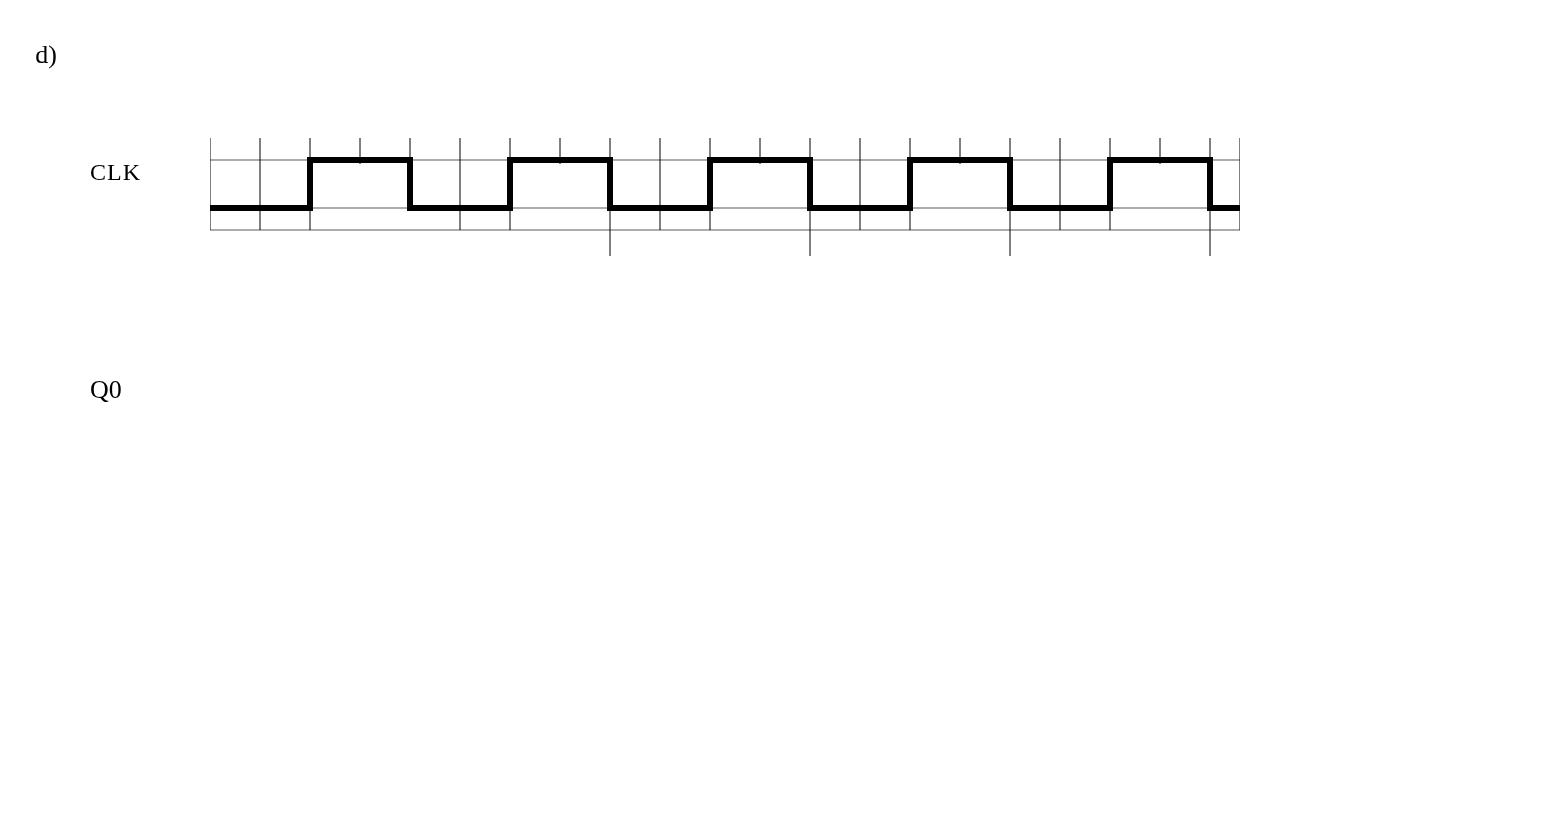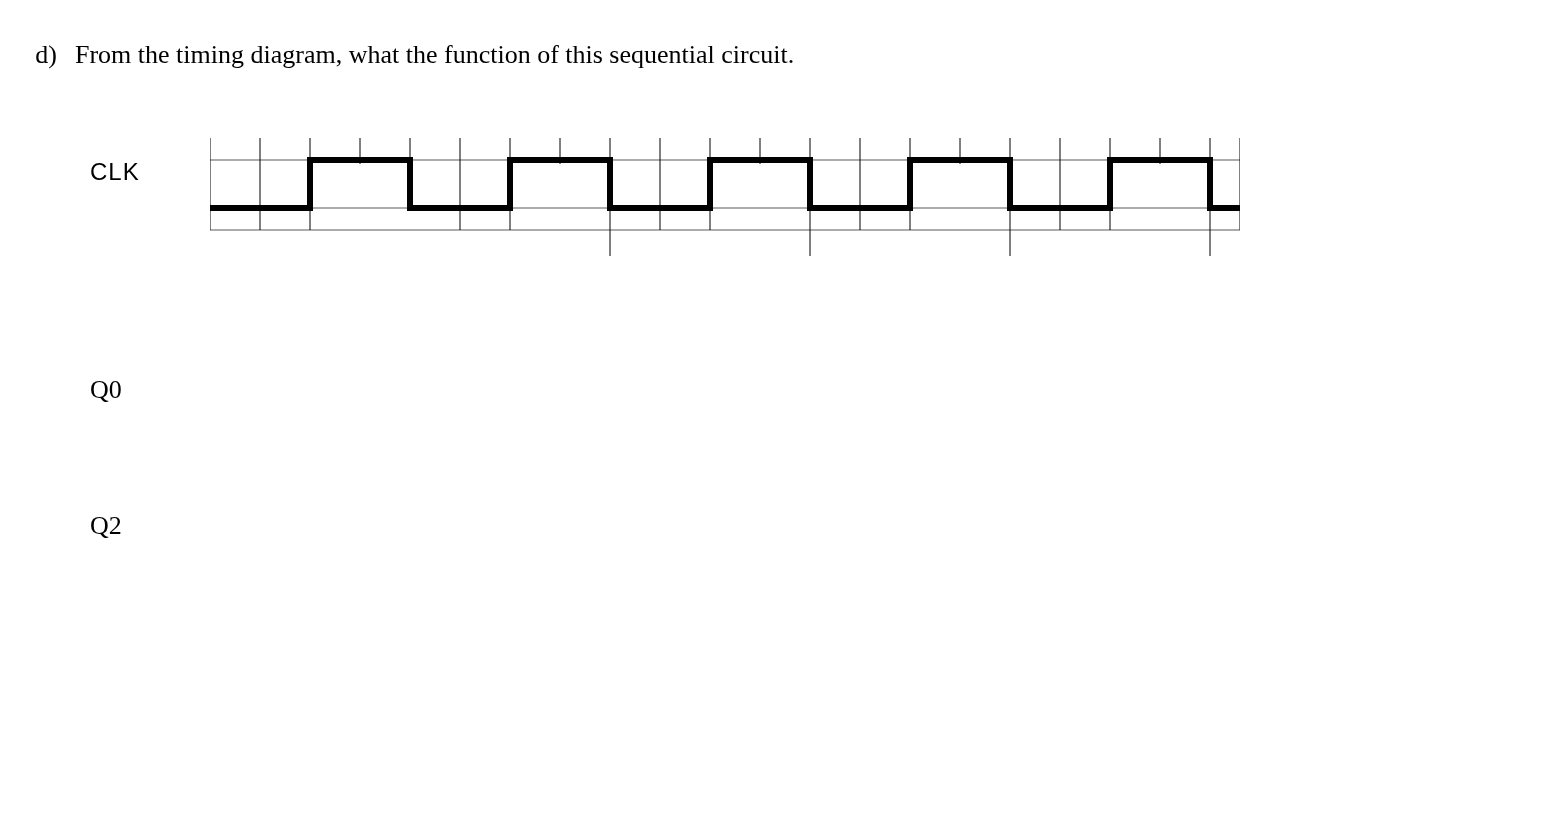--- a/index.html
+++ b/index.html
@@ -37,35 +37,34 @@
     .signal-row.clk {
       margin-bottom: 110px;
       align-items: flex-start;
     }
     .signal-label {
       width: 120px;
       font-size: 26px;
       line-height: 1;
     }
     .signal-label.clk-label {
-      font-family: Liberation Sans, sans-serif;
+      font-family: Liberation Serif, serif;
       font-size: 24px;
       letter-spacing: 1px;
       padding-top: 30px;
     }
     .clk-wave {
       flex: 0 0 auto;
     }
   </style>
 </head>
 <body>
 
 <div class="question-text">
   <span class="question-marker">d)</span>
-  <span>From the timing diagram, what the function of this sequential circuit.</span>
 </div>
 
 <div class="signal-rows">
 
   <div class="signal-row clk">
     <div class="signal-label clk-label">CLK</div>
     <div class="clk-wave">
       <svg width="1030" height="130" viewBox="0 0 1030 130" xmlns="http://www.w3.org/2000/svg">
 
         <g stroke="#000" stroke-width="1" opacity="0.65">
@@ -114,17 +113,14 @@
                  L 1030 78" fill="none" stroke="#000" stroke-width="6" stroke-linejoin="miter"></path>
       </svg>
     </div>
   </div>
 
   <div class="signal-row">
     <span class="signal-label">Q0</span>
   </div>
 
 
-  <div class="signal-row">
-    <span class="signal-label">Q2</span>
-  </div>
 
 </div>
 
 </body></html>

